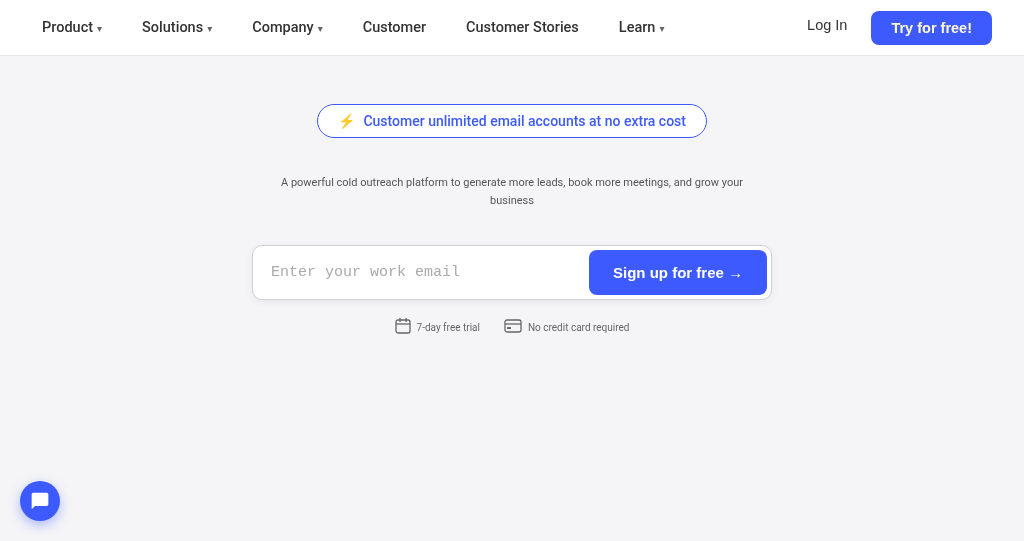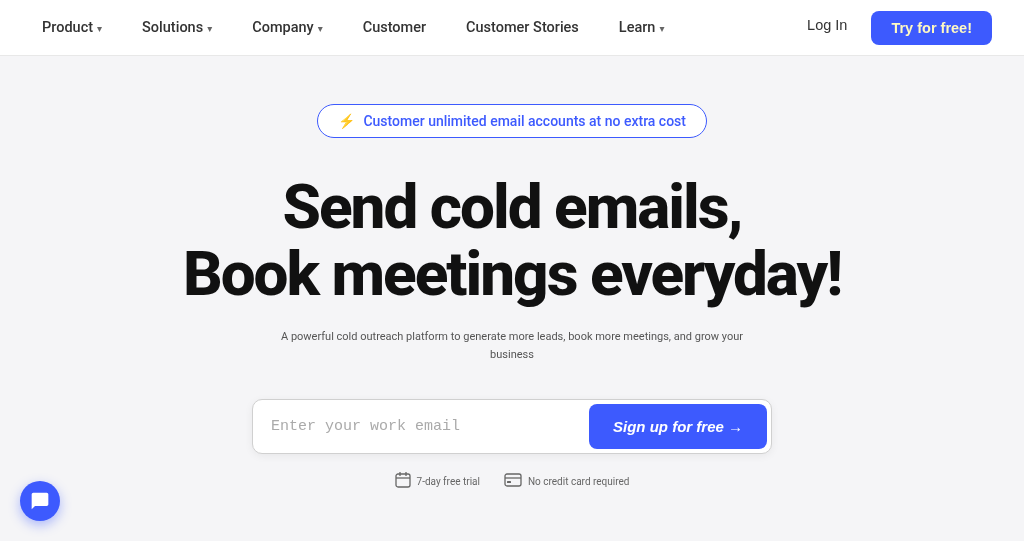--- a/index.html
+++ b/index.html
@@ -181,21 +181,20 @@
       font-size: 15px;
       font-weight: 600;
       cursor: pointer;
       border-radius: 8px;
       margin: 4px;
       display: flex;
       align-items: center;
       gap: 8px;
       white-space: nowrap;
       transition: background 0.15s;
-      font-style: italic;
     }
 
     .hero-trust {
       display: flex;
       align-items: center;
       gap: 24px;
       font-size: 10px;
       color: #666;
     }
 
@@ -268,24 +267,20 @@
   </div>
 </nav>
 
 <section class="hero">
 
   <div class="hero-banner">
     <span class="banner-icon">⚡</span>
     <span>Customer unlimited email accounts at no extra cost</span>
   </div>
 
-  <h1 class="hero-headline">
-    <span>Send cold emails,</span><br>
-    <span>Book meetings everyday!</span>
-  </h1>
 
   <p class="hero-subtext">A powerful cold outreach platform to generate more leads, book more meetings, and grow your business</p>
 
   <div class="hero-form">
     <input class="hero-input" type="email" placeholder="Enter your work email" style="">
     <button class="btn-signup">Sign up for free →</button>
   </div>
 
   <div class="hero-trust">
     <div class="trust-item">

